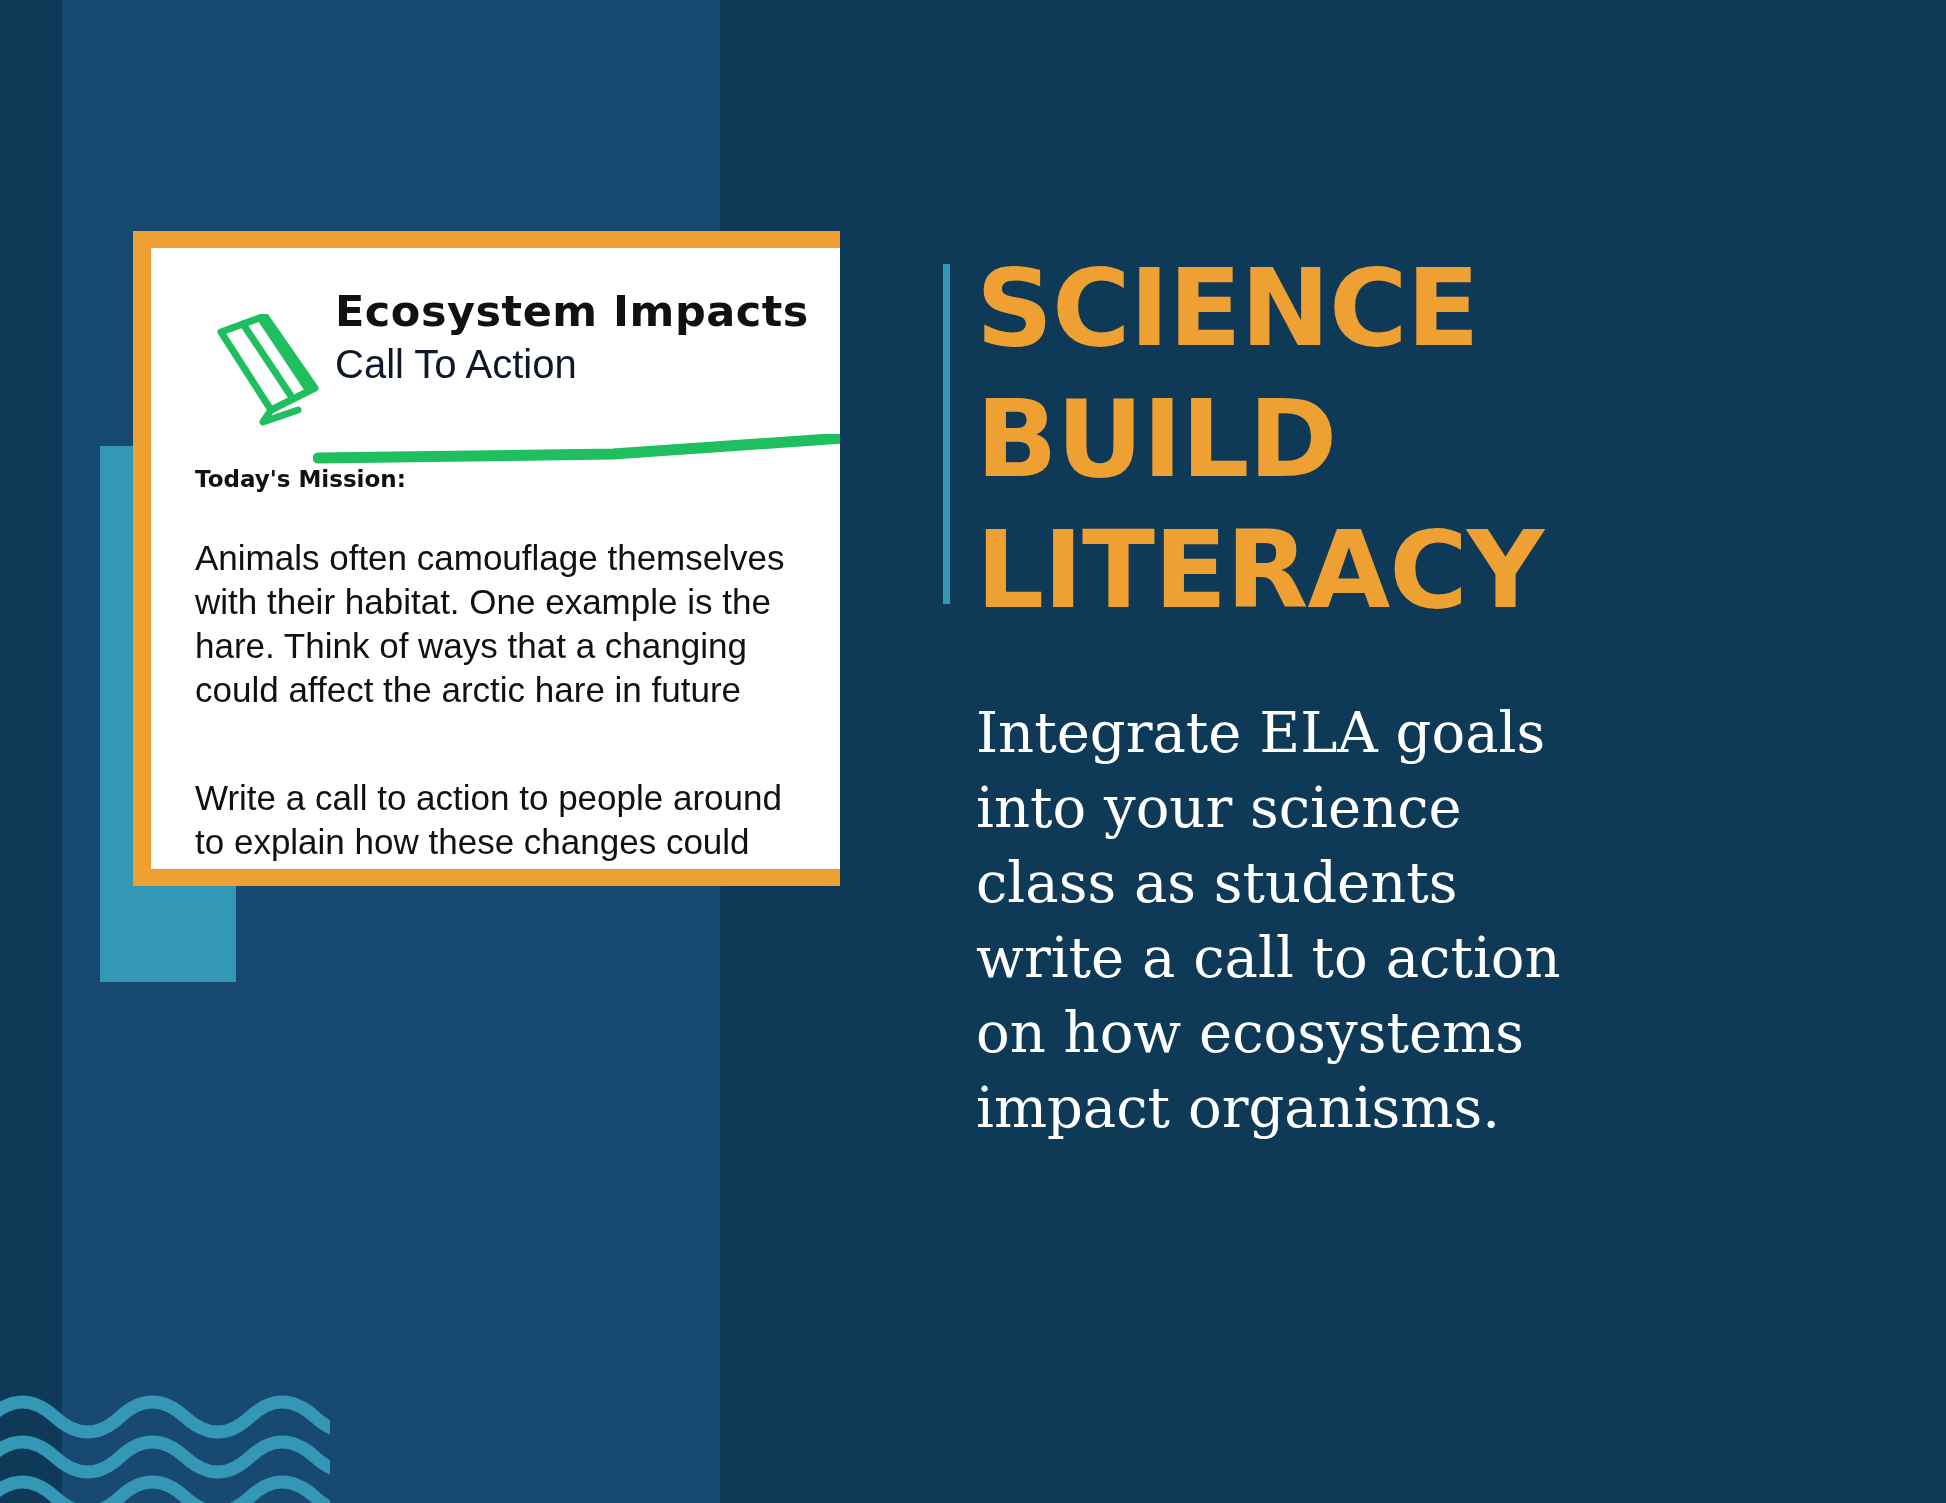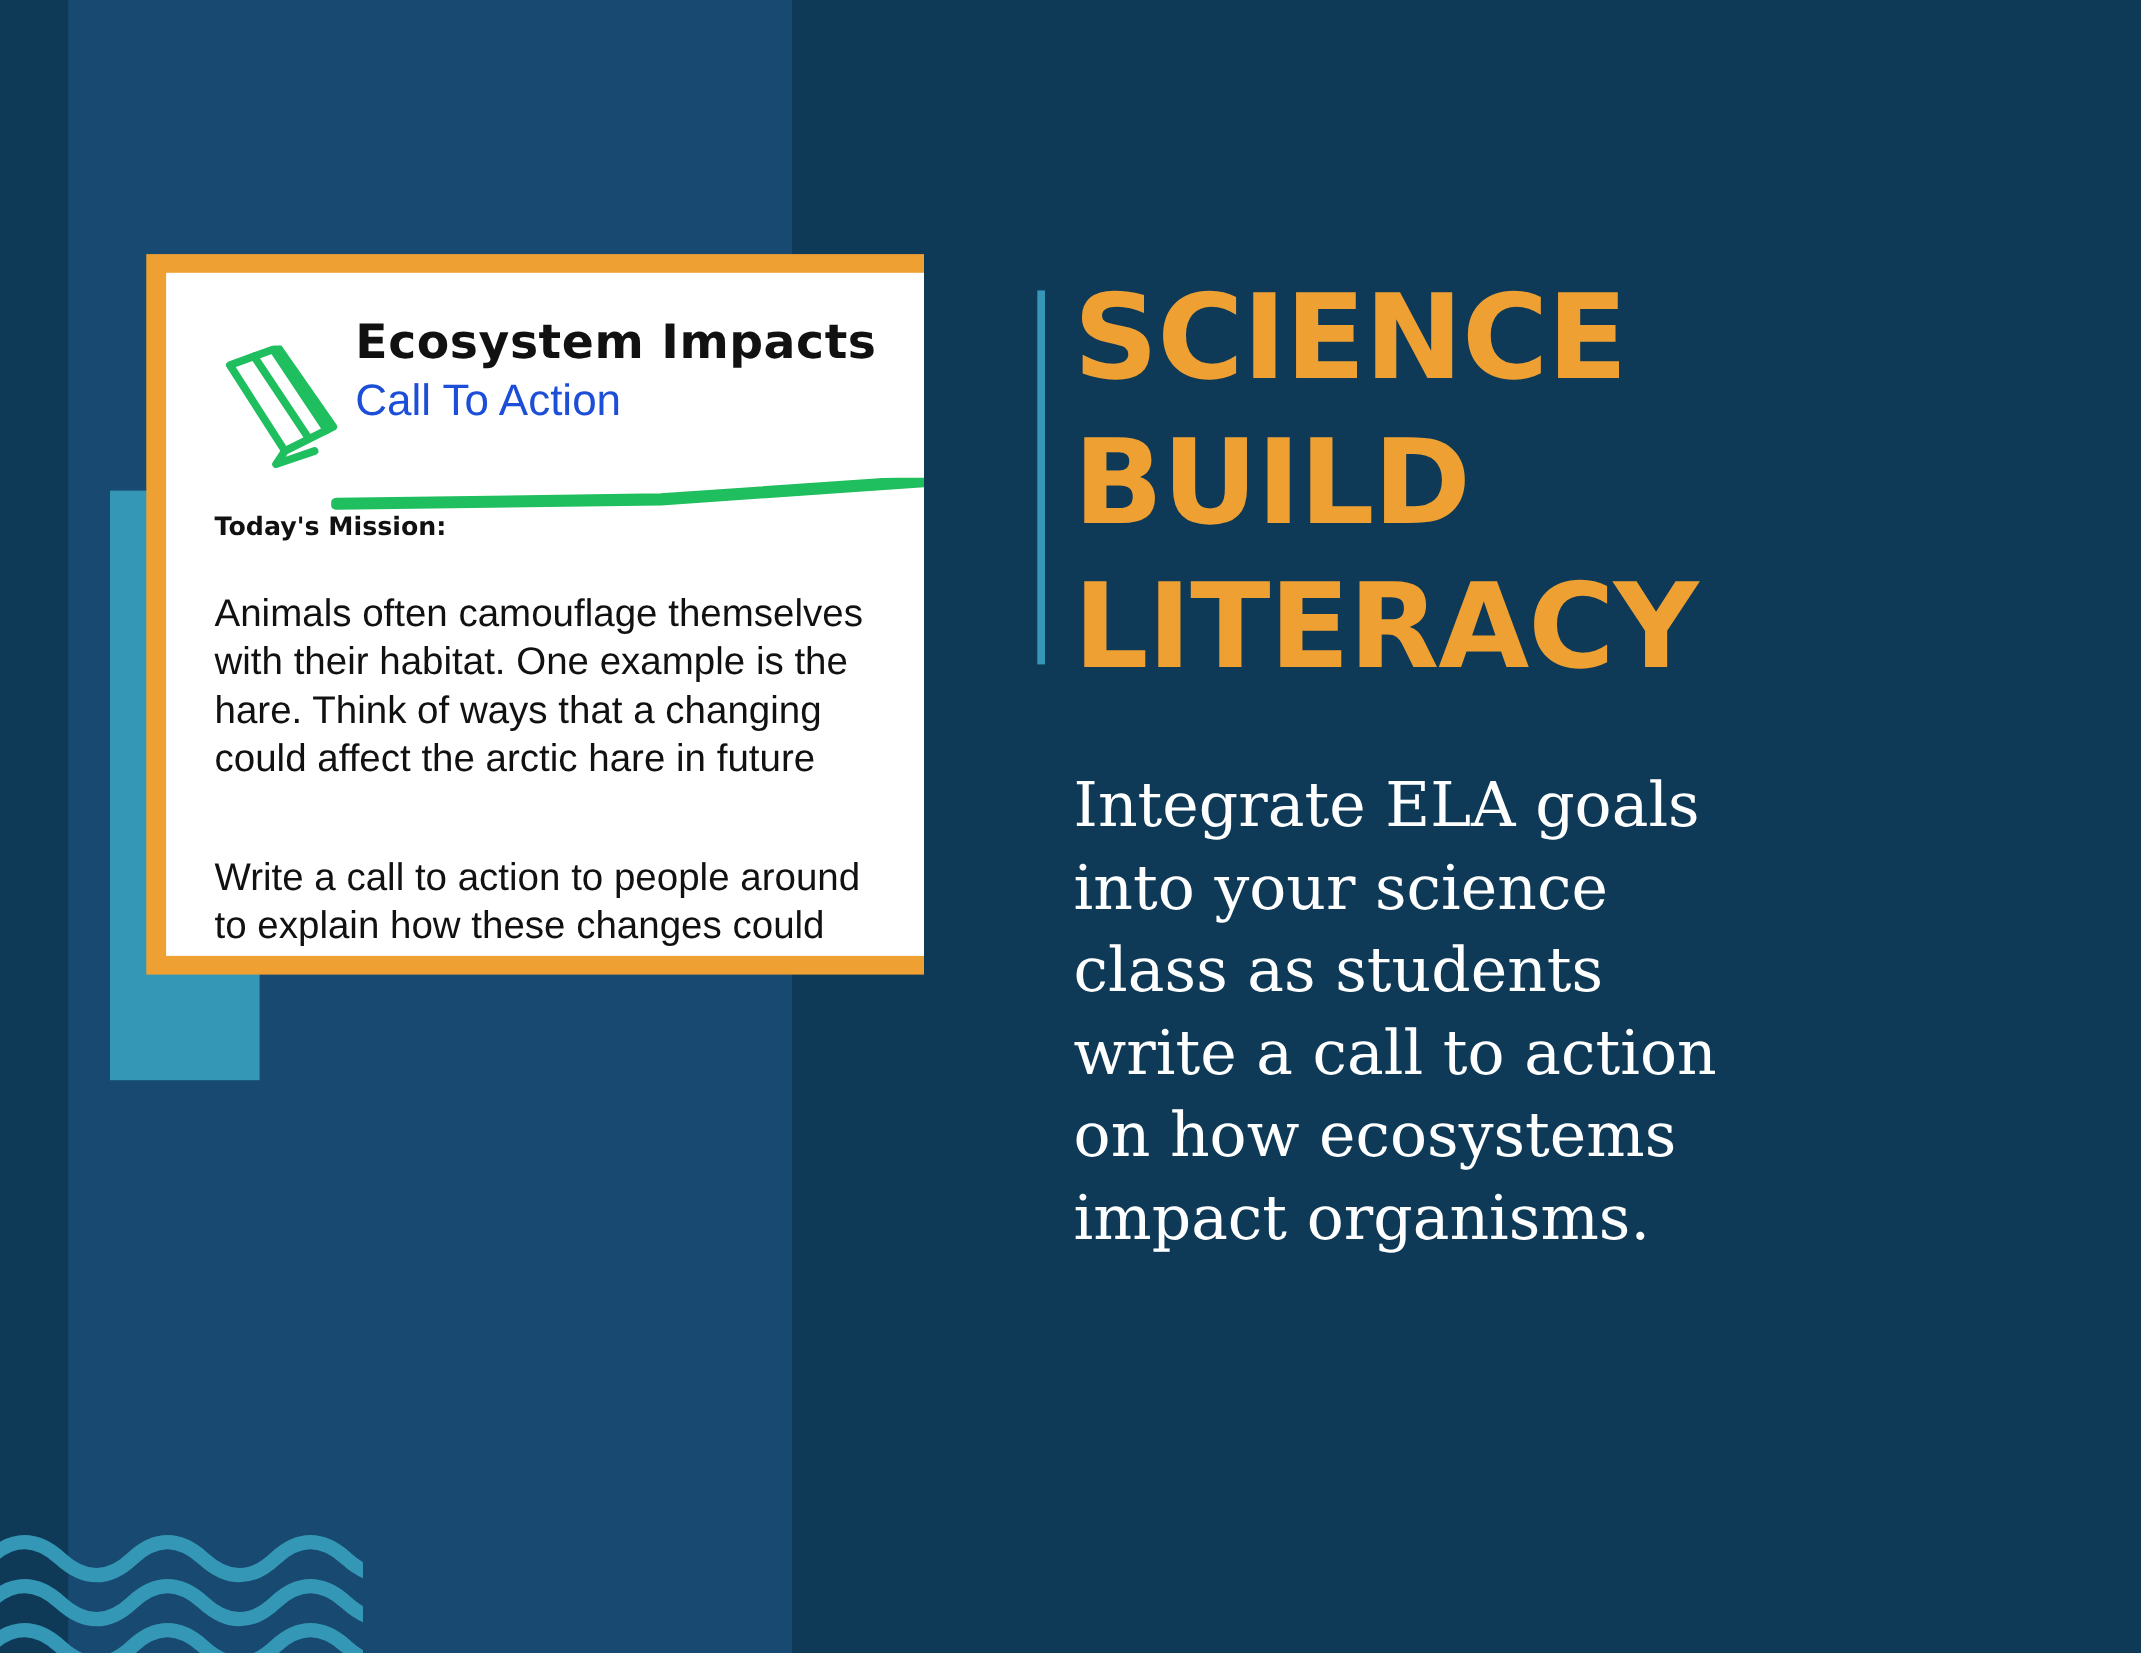--- a/index.html
+++ b/index.html
@@ -76,40 +76,41 @@
     height: 621px;
     background: #ffffff;
     overflow: hidden;
     position: relative;
     box-sizing: border-box;
     padding: 18px 0 0 0;
   }
   .ws-header {
     position: relative;
     height: 175px;
+    margin-left: 12px;
   }
   .ws-title {
     position: absolute;
     left: 172px;
     top: 20px;
     font-family: "DejaVu Sans", sans-serif;
     font-weight: 700;
     font-size: 43px;
     color: #111111;
     letter-spacing: 0.5px;
     white-space: nowrap;
   }
   .ws-subtitle {
     position: absolute;
     left: 172px;
     top: 76px;
     font-family: "Liberation Sans", sans-serif;
     font-weight: 400;
     font-size: 40px;
-    color: #1d4ed8;
+    color: #0f172a;
     white-space: nowrap;
   }
   .pencil-icon {
     position: absolute;
     left: 40px;
     top: 48px;
     width: 130px;
     height: 120px;
   }
   .green-rule {

